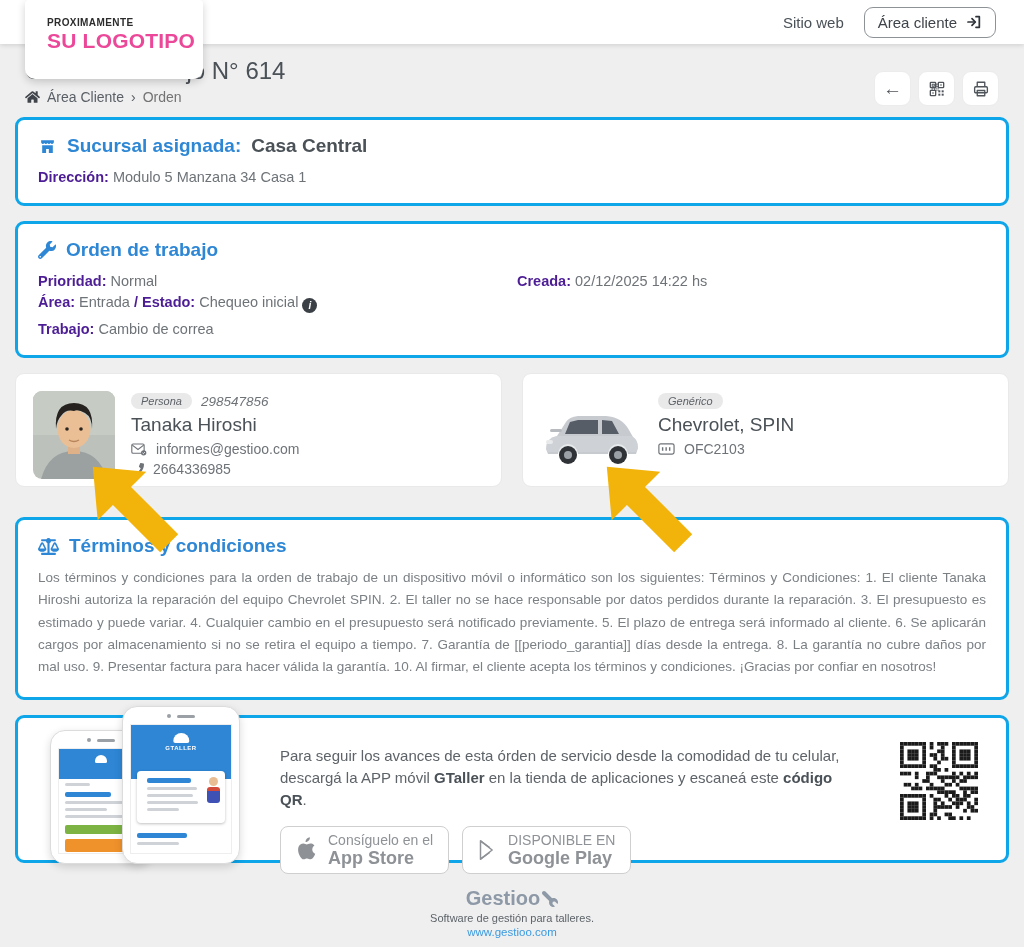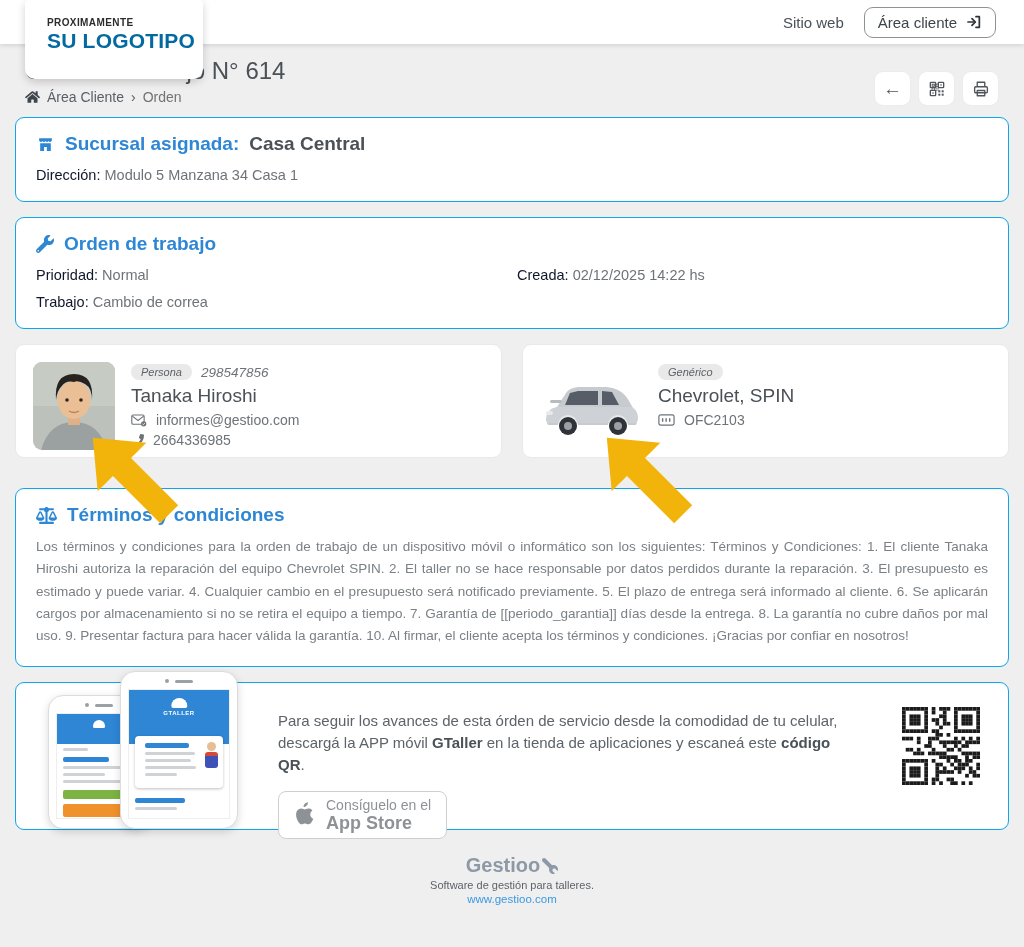--- a/index.html
+++ b/index.html
@@ -20,40 +20,40 @@
     display:flex; align-items:center; gap:9px; background:#fff;
     border:1.6px solid #8d9297; border-radius:9px; padding:6px 13px;
     font-size:15px; color:#3e444a; cursor:pointer; font-family:inherit;
   }
   .logo-card {
     position:absolute; left:25px; top:0; width:178px; height:79px;
     background:#fff; border-radius:4px 4px 10px 10px;
     box-shadow:0 3px 9px rgba(0,0,0,.18); z-index:3; padding:17px 0 0 22px;
   }
   .logo-small { font-size:10px; font-weight:600; letter-spacing:.4px; color:#2c2c2c; }
-  .logo-big { font-size:21px; font-weight:800; color:#0369a1; letter-spacing:.2px; margin-top:1px; }
+  .logo-big { font-size:21px; font-weight:800; color:#ec4899; letter-spacing:.2px; margin-top:1px; }
   
   .page { padding:0 15px; }
   .page-head { display:flex; justify-content:space-between; align-items:flex-start; padding:13px 10px 11px; }
   .page-title { margin:0; font-size:24px; font-weight:400; color:#4a5157; }
   .breadcrumb { display:flex; align-items:center; gap:7px; font-size:14px; color:#5a6066; margin-top:4px; }
   .breadcrumb .blue { color:#737373; cursor:pointer; }
   .breadcrumb .root { cursor:pointer; }
   .head-actions { display:flex; gap:7px; margin-top:14px; }
   .icon-btn {
     width:37px; height:35px; background:#fff; border:1px solid #ececec;
     border-radius:9px; display:flex; align-items:center; justify-content:center;
     color:#4f555b; cursor:pointer; font-size:19px; line-height:1;
   }
   
-  .card { background:#fff; border:1px solid #0ea5e9; border-radius:9px; padding:15px 20px; margin-bottom:15px; }
+  .card { background:#fff; border:3px solid #0ea5e9; border-radius:9px; padding:15px 20px; margin-bottom:15px; }
   .card-title { display:flex; align-items:center; gap:10px; font-size:19px; font-weight:600; color:#2e87d5; margin-bottom:10px; }
   .card-title .dark { color:#4a5157; font-weight:700; }
   .field { font-size:14.5px; color:#6e7378; line-height:21px; }
-  .lbl { font-weight:400; color:#0f172a;text-align:right; }
+  .lbl { font-weight:700; color:#4c1d95;text-align:right; }
   .link-blue { color:#3b9ae0; cursor:pointer; }
   .orden-grid { display:grid; grid-template-columns:1fr 1fr; column-gap:10px; }
   .info-dot {
     display:inline-flex; width:15px; height:15px; border-radius:50%;
     background:#3a4046; color:#fff; font-size:10px; font-weight:700;
     align-items:center; justify-content:center; vertical-align:-2px; font-style:italic;
   }
   .mt6 { margin-top:6px; }
   
   .row2 { display:grid; grid-template-columns:1fr 1fr; gap:20px; position:relative; margin-bottom:30px; }
@@ -204,20 +204,28 @@
             <path d="M507.73 109.1c-2.24-9.03-13.54-12.09-20.12-5.51l-74.36 74.36-67.88-11.31-11.31-67.88 74.36-74.36c6.62-6.62 3.43-17.9-5.66-20.16-47.38-11.74-99.55.91-136.58 37.93-39.64 39.64-50.55 97.1-34.05 147.2L18.74 402.76c-24.99 24.99-24.99 65.51 0 90.5 24.99 24.99 65.51 24.99 90.5 0l213.21-213.21c50.12 16.71 107.47 5.68 147.37-34.22 37.07-37.07 49.7-89.32 37.91-136.73zM64 472c-13.25 0-24-10.75-24-24 0-13.26 10.75-24 24-24s24 10.74 24 24c0 13.25-10.75 24-24 24z"></path>
           </svg>
       </span>
       <span>Orden de trabajo</span>
     </div>
     <div class="orden-grid">
       <div>
         <div class="field">
           <span class="lbl">Prioridad:</span>
           <span>Normal</span>
+        </div>
+        <div class="field">
+          <span class="lbl">Área:</span>
+          <span>Entrada</span>
+          <span class="lbl">/</span>
+          <span class="lbl">Estado:</span>
+          <span>Chequeo inicial</span>
+          <span class="info-dot">i</span>
         </div>
         <div class="field mt6">
           <span class="lbl">Trabajo:</span>
           <span>Cambio de correa</span>
         </div>
       </div>
       <div>
         <div class="field">
           <span class="lbl">Creada:</span>
           <span>02/12/2025 14:22 hs</span>
@@ -392,20 +400,32 @@
         <button class="store-btn">
           <span style="display:inline-flex">
             <svg width="22" height="26" viewBox="0 0 24 28" fill="#8e9296">
               <path d="M19.7 14.9c0-3.2 2.6-4.7 2.7-4.8-1.5-2.2-3.8-2.5-4.6-2.5-2-.2-3.8 1.2-4.8 1.2-1 0-2.5-1.2-4.2-1.1-2.1 0-4.1 1.2-5.2 3.1-2.2 3.9-.6 9.6 1.6 12.8 1.1 1.5 2.4 3.3 4 3.2 1.6-.1 2.2-1 4.2-1 2 0 2.5 1 4.2 1 1.8 0 2.9-1.6 3.9-3.1 1.3-1.8 1.8-3.6 1.8-3.7 0 0-3.5-1.4-3.6-5.1z" transform="scale(0.9)"></path>
               <path d="M15.5 4.1c.9-1.1 1.5-2.6 1.3-4.1-1.3.1-2.9.9-3.8 2-0.8.9-1.6 2.5-1.4 3.9 1.5.1 3-.7 3.9-1.8z" transform="scale(0.9)"></path>
             </svg>
           </span>
           <span class="store-txt">
             <div class="store-small">Consíguelo en el</div>
             <div class="store-big">App Store</div>
+          </span>
+        </button>
+        <button class="store-btn">
+          <span style="display:inline-flex">
+            <svg width="20" height="22" viewBox="0 0 24 26" fill="none" stroke="#8e9296" stroke-width="1.8" stroke-linejoin="round">
+              <path d="M3 2l14 11L3 24V2z"></path>
+                <path d="M3 2l11 8M3 24l11-8"></path>
+            </svg>
+          </span>
+          <span class="store-txt">
+            <div class="store-small">DISPONIBLE EN</div>
+            <div class="store-big">Google Play</div>
           </span>
         </button>
       </div>
     </div>
 
     <div class="qr-box">
       <svg viewBox="0 0 84 84">
           <rect x="0" y="0" width="4" height="4"></rect>
           <rect x="4" y="0" width="4" height="4"></rect>
           <rect x="8" y="0" width="4" height="4"></rect>

